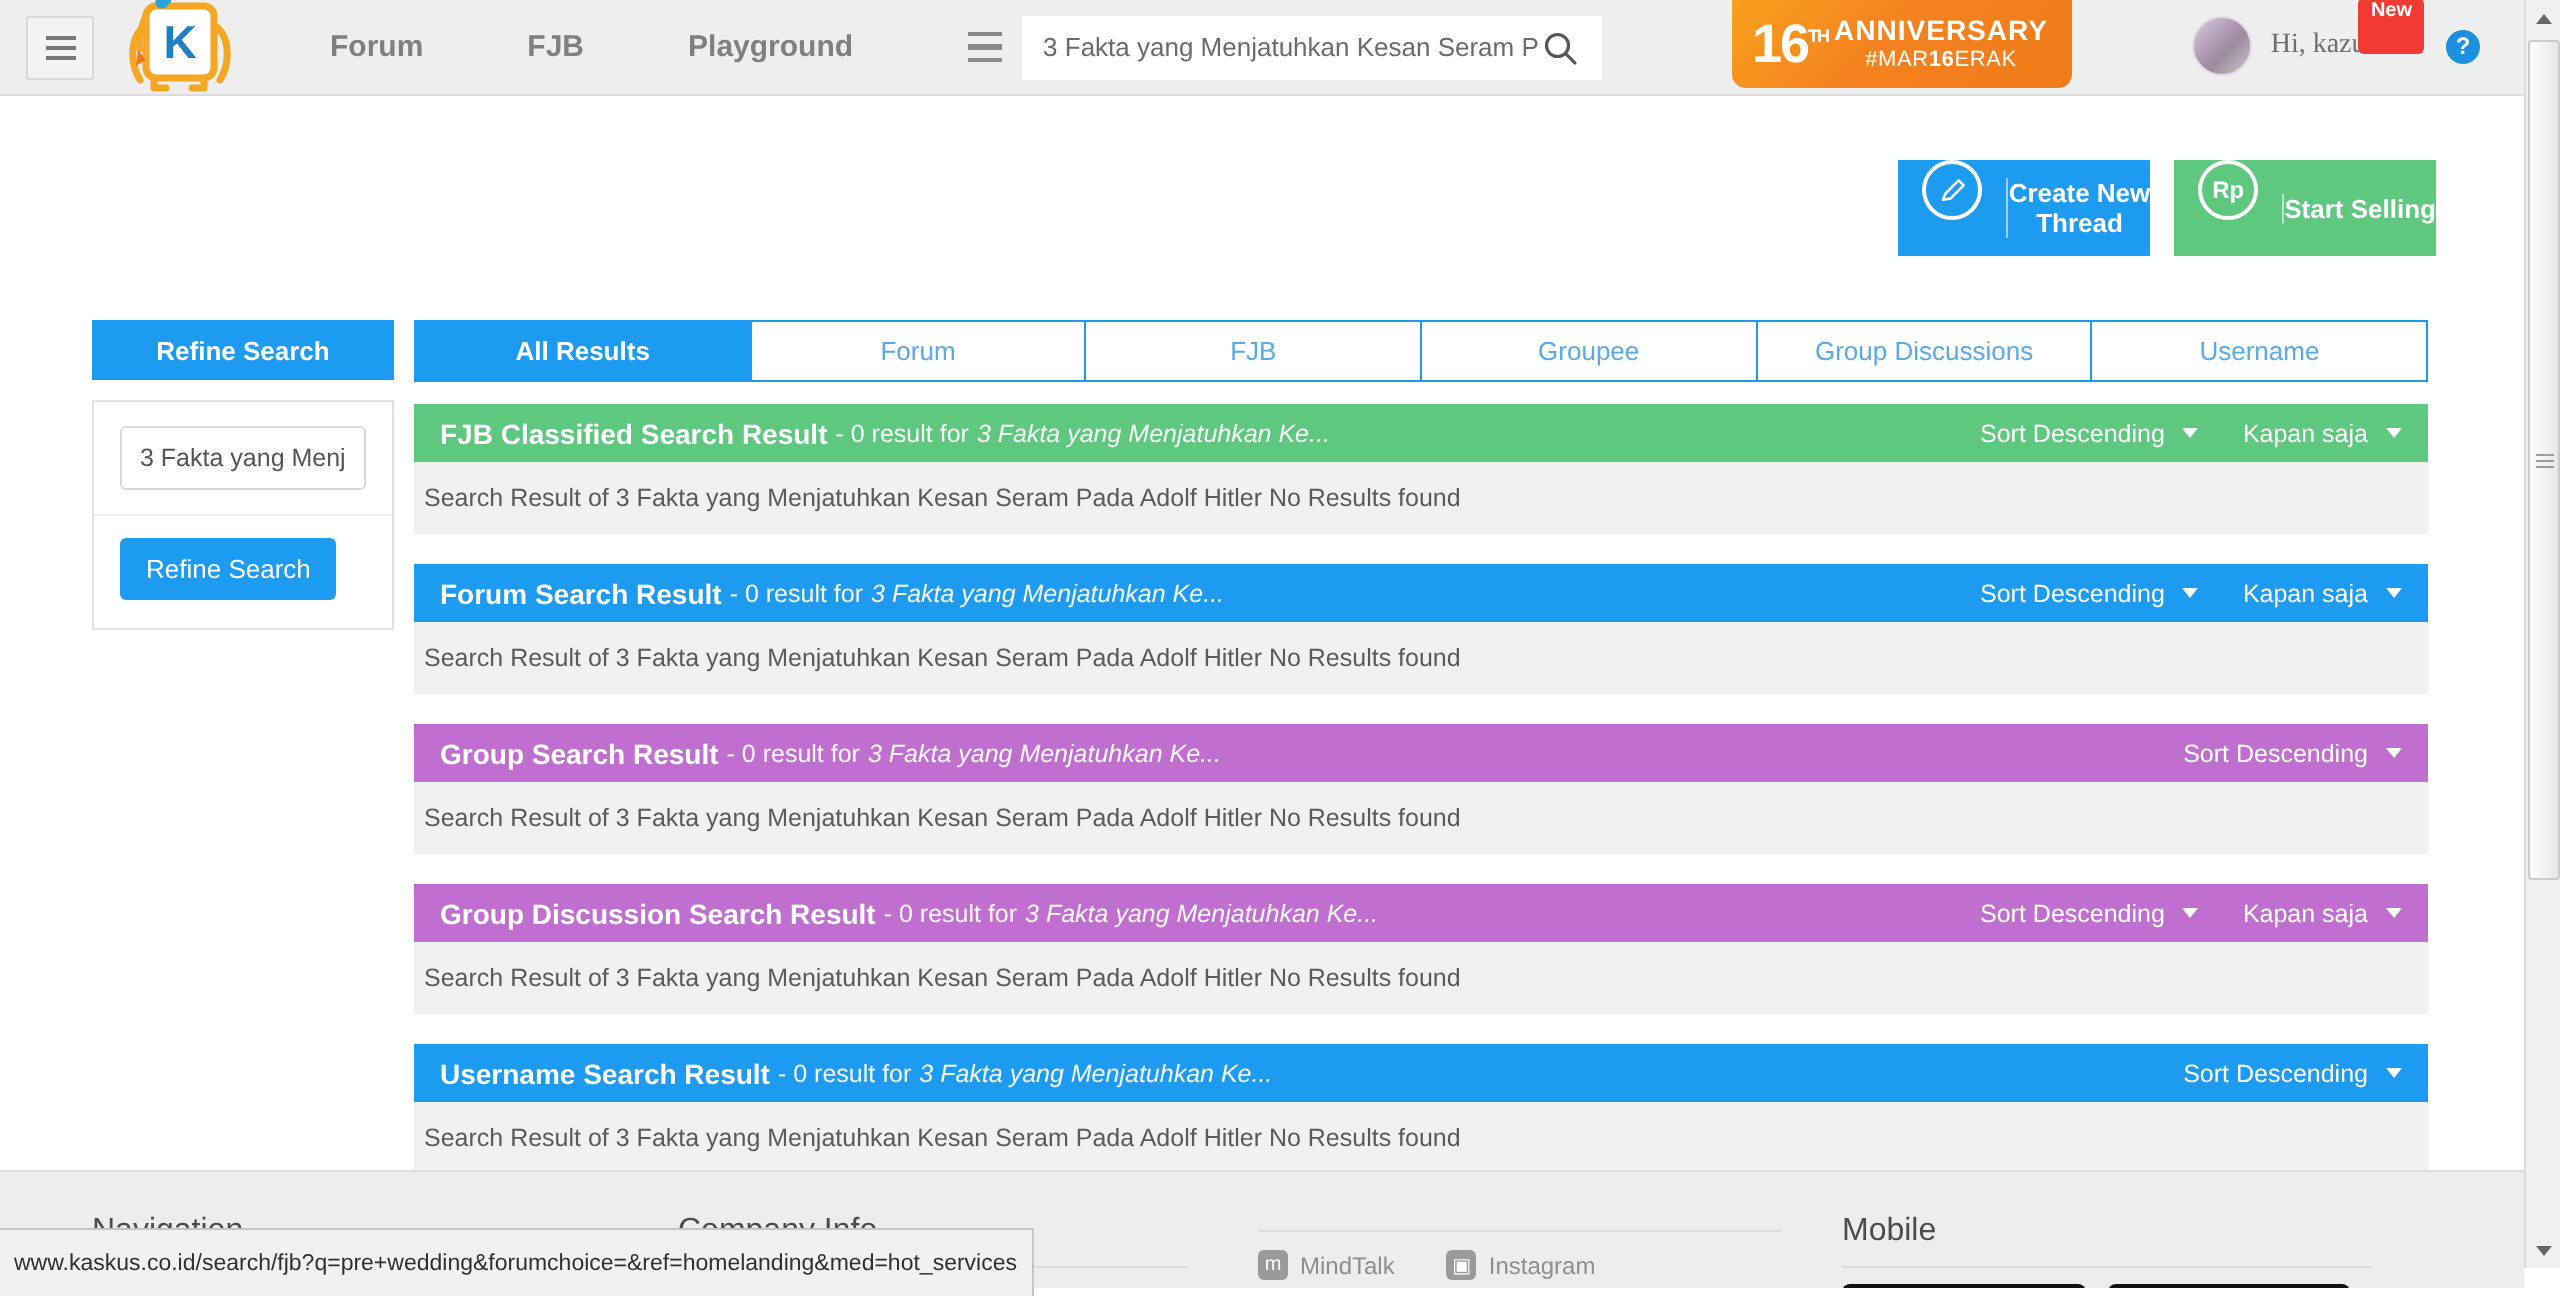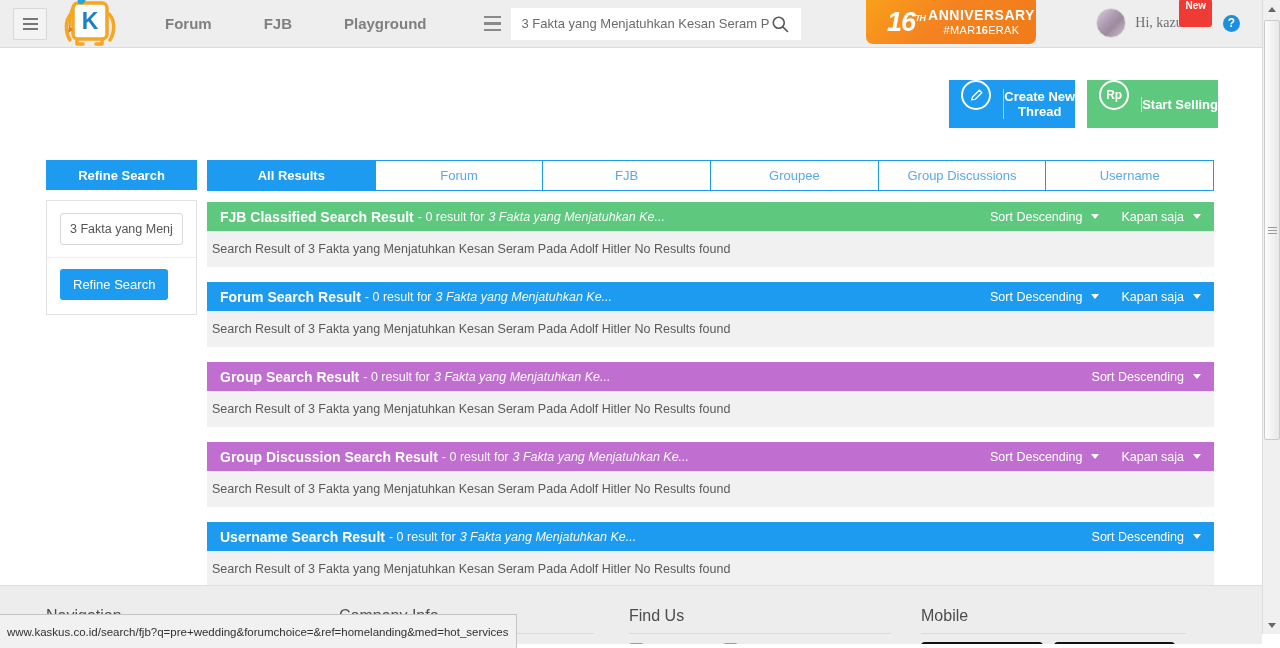--- a/index.html
+++ b/index.html
@@ -56,21 +56,21 @@
   .anniv {
     position: absolute; left: 866px; top: 0;
     width: 170px; height: 44px;
     background: linear-gradient(135deg,#f9a01b 0%, #f58220 45%, #f07b18 100%);
     border-radius: 0 0 7px 7px;
     color: #fff; overflow: hidden;
     display: flex; align-items: center;
   }
   .anniv .bigno {
     font-size: 27px; font-weight: bold; line-height: 1;
-    margin-left: 21px; letter-spacing: -1px; font-style: italic;
+    margin-left: 10px; letter-spacing: -1px;
   }
   .anniv .sup { font-size: 9px; vertical-align: super; font-weight: bold; }
   .anniv .txtcol { margin-left: 3px; }
   .anniv .l1 { font-size: 14px; font-weight: bold; letter-spacing: .5px; line-height: 15px;}
   .anniv .l2 { font-size: 11px; letter-spacing: .3px; line-height: 14px; text-align: center;}
   .anniv .l2 b { font-weight: bold; }
 
   .userzone { position: absolute; right: 22px; top: 8px; display: flex; align-items: center; }
   .avatar {
     width: 30px; height: 30px; border-radius: 50%;
@@ -434,21 +434,20 @@
   <div class="footer">
     <div class="fcol fc1">
       <div class="fh">Navigation</div>
       <div class="fline"></div>
     </div>
     <div class="fcol fc2">
       <div class="fh">Company Info</div>
       <div class="fline"></div>
     </div>
     <div class="fcol fc3">
-      <div class="fh">Find Us</div>
       <div class="fline"></div>
       <div class="social">
         <div class="s">
           <span class="gl">m</span>
           <span class="nm">MindTalk</span>
         </div>
         <div class="s">
           <span class="gl">▣</span>
           <span class="nm">Instagram</span>
         </div>

